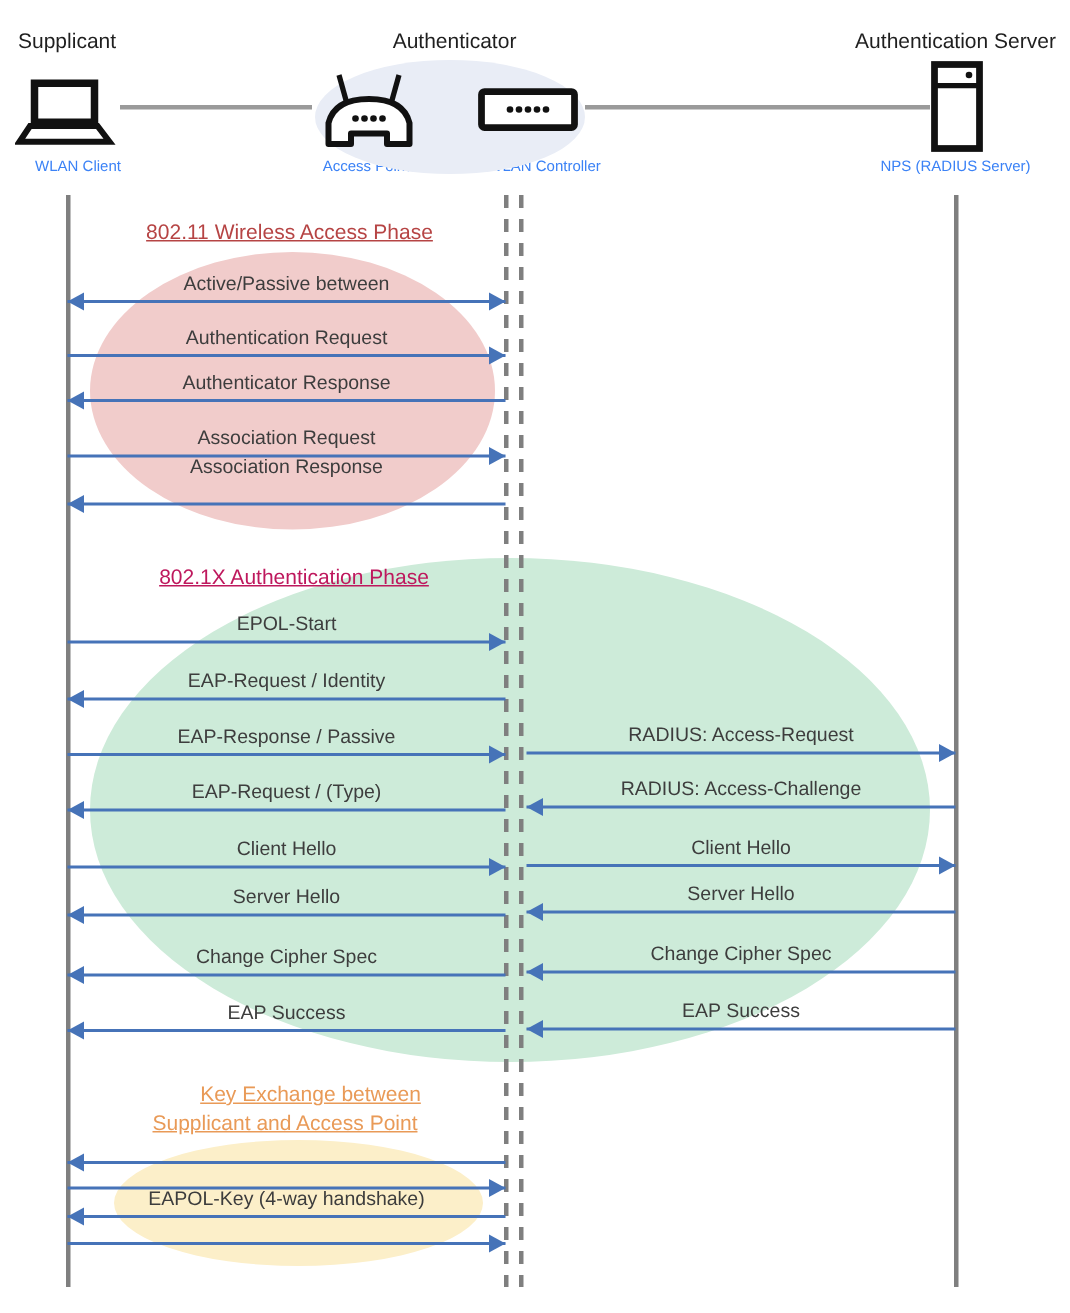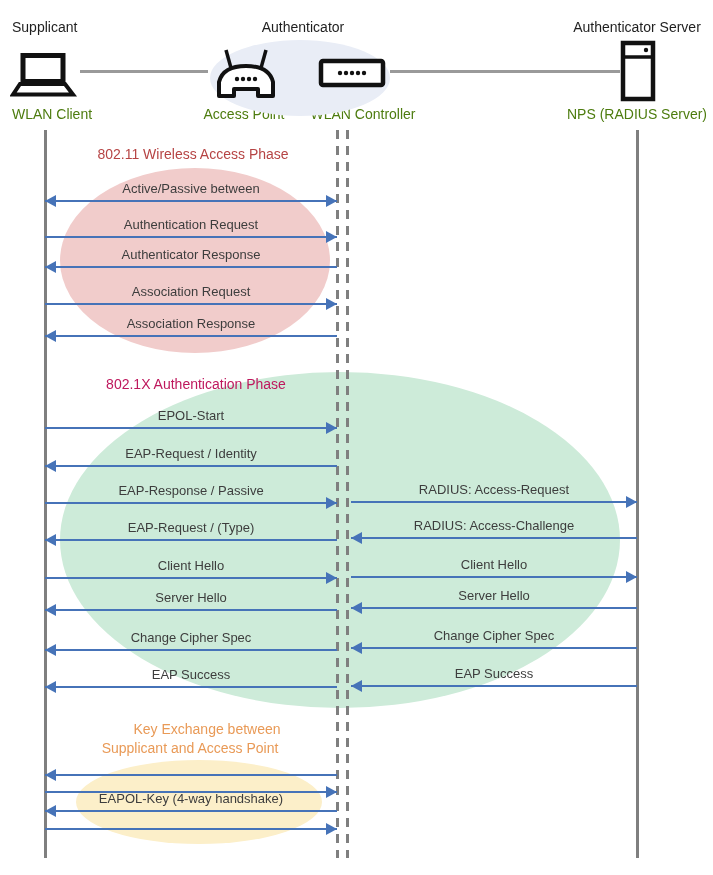--- a/index.html
+++ b/index.html
@@ -1,57 +1,57 @@
 <!DOCTYPE html>
 <html style="--arrow: #4673b8; --lifeline: #7f7f7f; --connector: #9a9a9a; --msgtext: #3d3d3d;"><head>
 <meta charset="utf-8">
 <style>
   html,body { margin:0; padding:0; background:#fff; }
   .canvas {
     position:relative; width:713px; height:875px; background:#ffffff;
     font-family:"Liberation Sans", sans-serif; overflow:hidden;
   }
   .role-label { position:absolute; font-size:14px; color:#1f1f1f; white-space:nowrap; }
-  .dev-label  { position:absolute; font-size:14px; color:#4d7c0f; white-space:nowrap; transform:translateX(-50%); }
+  .dev-label  { position:absolute; font-size:10px; color:#3b82f6; white-space:nowrap; transform:translateX(-50%); }
   .hconn { position:absolute; height:3px; background:var(--connector,#9a9a9a); }
   .vline { position:absolute; width:3px; background:var(--lifeline,#7f7f7f); z-index:2; }
   .vdash {
     position:absolute; width:3px; z-index:2;
     background:repeating-linear-gradient(to bottom, var(--lifeline,#7f7f7f) 0 9px, transparent 9px 16px);
   }
   .ellipse { position:absolute; border-radius:50%; z-index:1; }
   .msg-line { position:absolute; height:2px; background:var(--arrow,#4673b8); z-index:3; }
   .msg-head { position:absolute; width:0; height:0; z-index:3; }
   .head-right { border-left:11px solid var(--arrow,#4673b8); border-top:6px solid transparent; border-bottom:6px solid transparent; }
   .head-left  { border-right:11px solid var(--arrow,#4673b8); border-top:6px solid transparent; border-bottom:6px solid transparent; }
   .msg-label {
     position:absolute; transform:translateX(-50%); font-size:13px; line-height:16px;
     color:var(--msgtext,#3d3d3d); white-space:nowrap; z-index:4;
   }
   .phase-label {
     position:absolute; transform:translateX(-50%); font-size:14px; line-height:17px;
-    white-space:nowrap; z-index:4;
+    white-space:nowrap; z-index:4;text-decoration:underline;
   }
   .icon { position:absolute; z-index:2; }
 </style>
 </head>
 <body>
 
 <div class="canvas">
 
   <div>
       <div class="ellipse" style="left: 210px; top: 40px; width: 180px; height: 76px; background: rgb(233, 237, 246);"></div>
       <div class="ellipse" style="left: 60px; top: 168px; width: 270px; height: 185px; background: rgb(241, 204, 203);"></div>
       <div class="ellipse" style="left: 60px; top: 372px; width: 560px; height: 336px; background: rgb(205, 235, 217);"></div>
       <div class="ellipse" style="left: 76px; top: 760px; width: 246px; height: 84px; background: rgb(252, 239, 201);"></div>
     </div>
 
   <div class="role-label" style="left:12px; top:19px;">Supplicant</div>
   <div class="role-label" style="left:303px; top:19px; transform:translateX(-50%);">Authenticator</div>
-  <div class="role-label" style="left:637px; top:19px; transform:translateX(-50%);">Authenticator Server</div>
+  <div class="role-label" style="left:637px; top:19px; transform:translateX(-50%);">Authentication Server</div>
 
   <div class="hconn" style="left:80px;  top:70px; width:128px;"></div>
   <div class="hconn" style="left:290px; top:70px; width:20px;"></div>
   <div class="hconn" style="left:390px; top:70px; width:230px;"></div>
 
   <svg class="icon" style="left:10px; top:52px;" width="68" height="46" viewBox="0 0 68 46">
     <rect x="13" y="3.5" width="40" height="26" fill="none" stroke="#111" stroke-width="5"></rect>
     <path d="M10 32 L55 32 L63 42.5 L3 42.5 Z" fill="#fff" stroke="#111" stroke-width="4"></path>
   </svg>
 
@@ -105,21 +105,21 @@
       <div class="msg-head head-right" style="left: 326px; top: 231px;"></div>
       <div class="msg-label" style="left: 191px; top: 217px;">Authentication Request</div>
       <div class="msg-line" style="left: 45px; top: 266px; width: 292px;"></div>
       <div class="msg-head head-left" style="left: 45px; top: 261px;"></div>
       <div class="msg-label" style="left: 191px; top: 247px;">Authenticator Response</div>
       <div class="msg-line" style="left: 45px; top: 303px; width: 292px;"></div>
       <div class="msg-head head-right" style="left: 326px; top: 298px;"></div>
       <div class="msg-label" style="left: 191px; top: 284px;">Association Request</div>
       <div class="msg-line" style="left: 45px; top: 335px; width: 292px;"></div>
       <div class="msg-head head-left" style="left: 45px; top: 330px;"></div>
-      <div class="msg-label" style="left: 191px; top: 316px;">Association Response</div>
+      <div class="msg-label" style="left: 191px; top: 303px;">Association Response</div>
       <div class="msg-line" style="left: 45px; top: 427px; width: 292px;"></div>
       <div class="msg-head head-right" style="left: 326px; top: 422px;"></div>
       <div class="msg-label" style="left: 191px; top: 408px;">EPOL-Start</div>
       <div class="msg-line" style="left: 45px; top: 465px; width: 292px;"></div>
       <div class="msg-head head-left" style="left: 45px; top: 460px;"></div>
       <div class="msg-label" style="left: 191px; top: 446px;">EAP-Request / Identity</div>
       <div class="msg-line" style="left: 45px; top: 502px; width: 292px;"></div>
       <div class="msg-head head-right" style="left: 326px; top: 497px;"></div>
       <div class="msg-label" style="left: 191px; top: 483px;">EAP-Response / Passive</div>
       <div class="msg-line" style="left: 351px; top: 501px; width: 286px;"></div>

